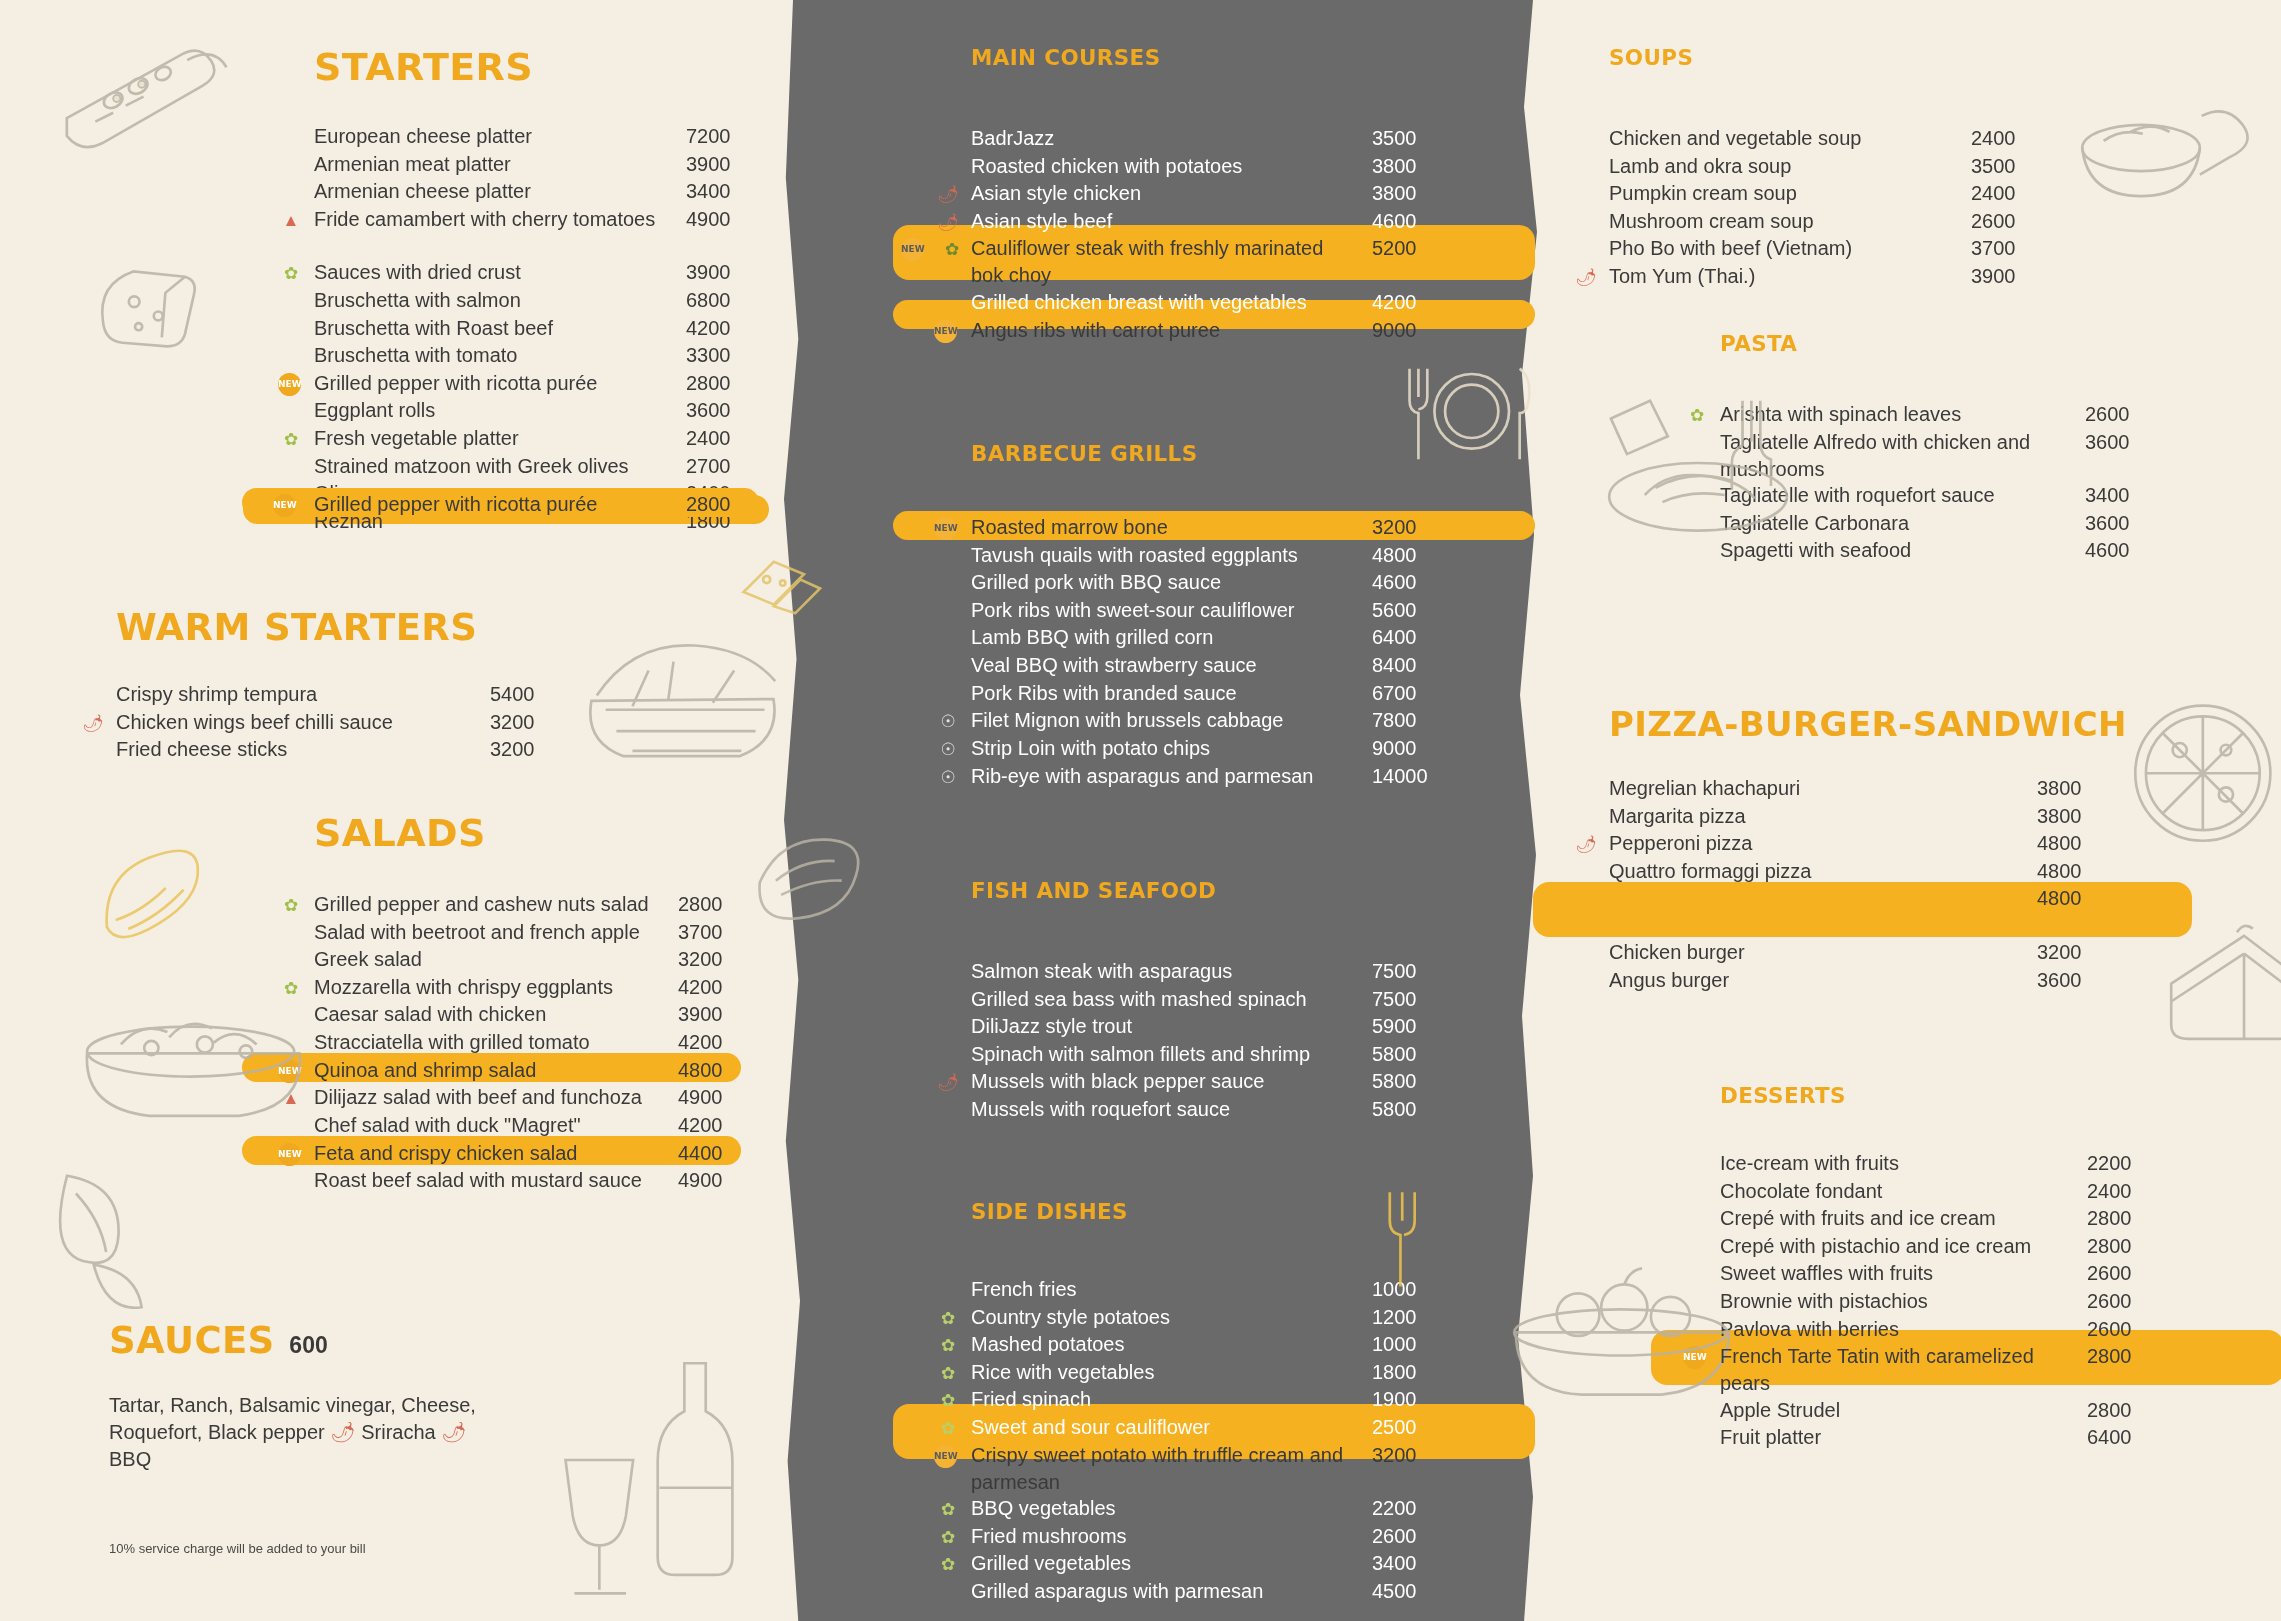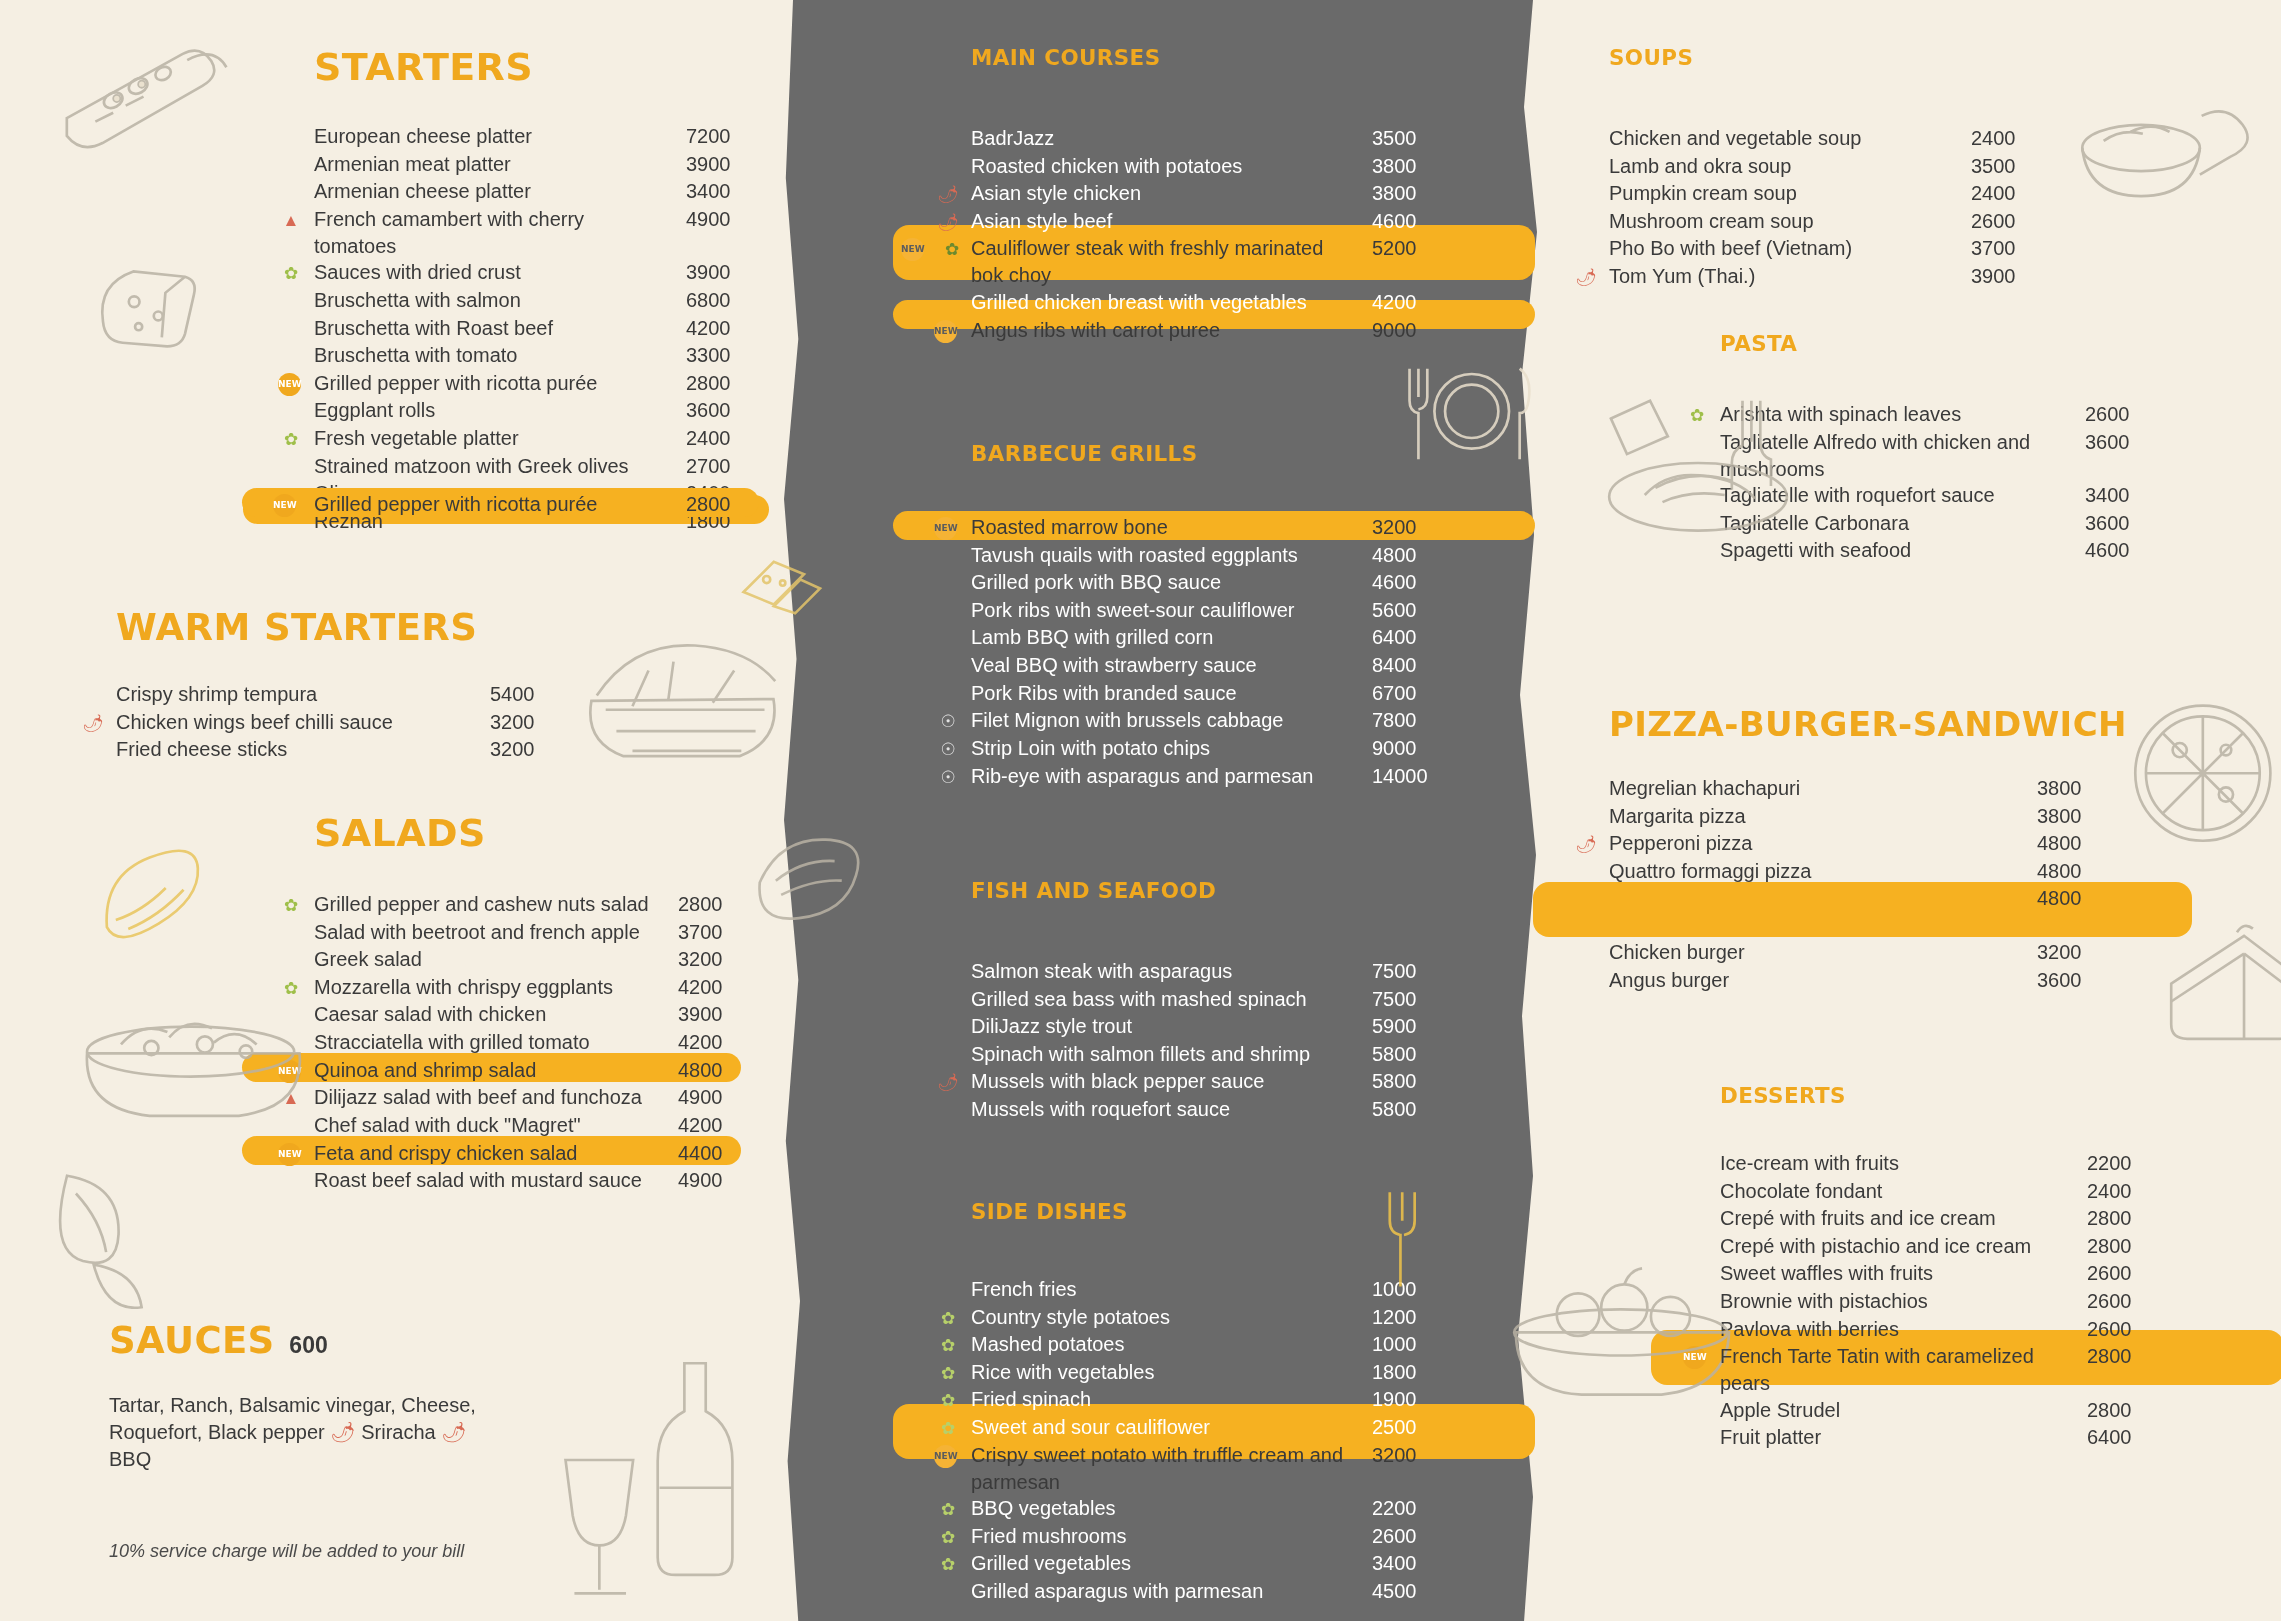--- a/index.html
+++ b/index.html
@@ -73,21 +73,21 @@
   .hlbar{
     position:absolute;
     background:#f6b121;
     border-radius:16px;
     z-index:0;
   }
   .row.hl .nm,.row.hl .pr{position:relative;z-index:2;}
   .row.hl .pr{position:absolute;z-index:2;}
 
   .note{
-    font-style:italic;font-size:18px;color:#4a4a4a;
+    font-size:13px;color:#4a4a4a;
   }
   .sauces-text{font-size:20px;line-height:27px;color:#3a3a3a;}
 
   
   .doodle{position:absolute;opacity:.85;}
   .doodle svg{display:block;}
   .sauce-price{font-size:23px;color:#3a3a3a;font-weight:bold;}
 </style>
 </head>
 <body>
@@ -107,21 +107,21 @@
       <div class="row" style="top:28px;position:absolute;">
           <span class="nm">Armenian meat platter</span>
           <span class="pr" style="left:372px;">3900</span>
         </div>
       <div class="row" style="top:55px;position:absolute;">
           <span class="nm">Armenian cheese platter</span>
           <span class="pr" style="left:372px;">3400</span>
         </div>
       <div class="row" style="top:83px;position:absolute;width:374px;">
           <span class="icon ic-meat">▲</span>
-          <span class="nm" style="display:block;width:356px;">French camambert with cherry tomatoes</span>
+          <span class="nm" style="display:block;width:356px;">Fride camambert with cherry tomatoes</span>
           <span class="pr" style="left:372px;top:0;">4900</span>
         </div>
       <div class="row" style="top:136px;position:absolute;">
           <span class="icon ic-veg">✿</span>
           <span class="nm">Sauces with dried crust</span>
           <span class="pr" style="left:372px;">3900</span>
         </div>
       <div class="row" style="top:164px;position:absolute;">
           <span class="nm">Bruschetta with salmon</span>
           <span class="pr" style="left:372px;">6800</span>

